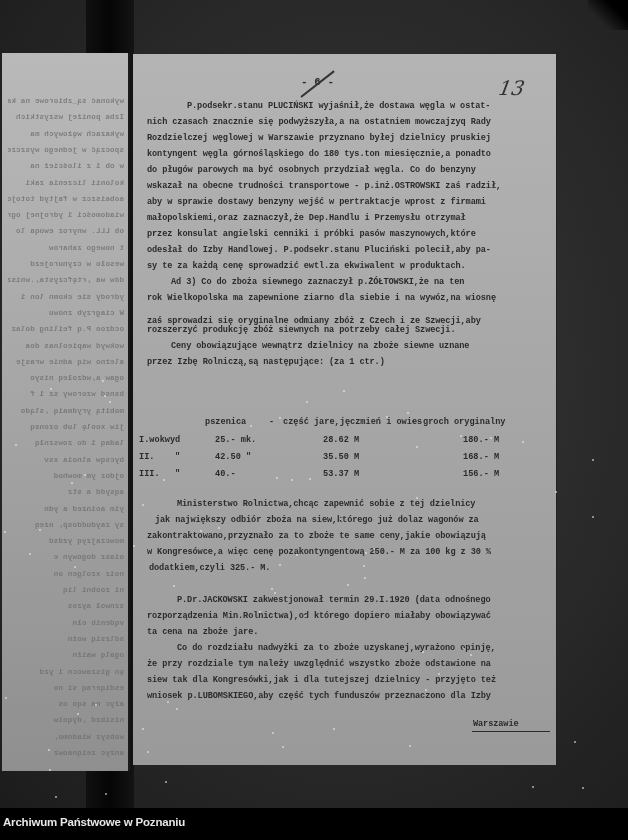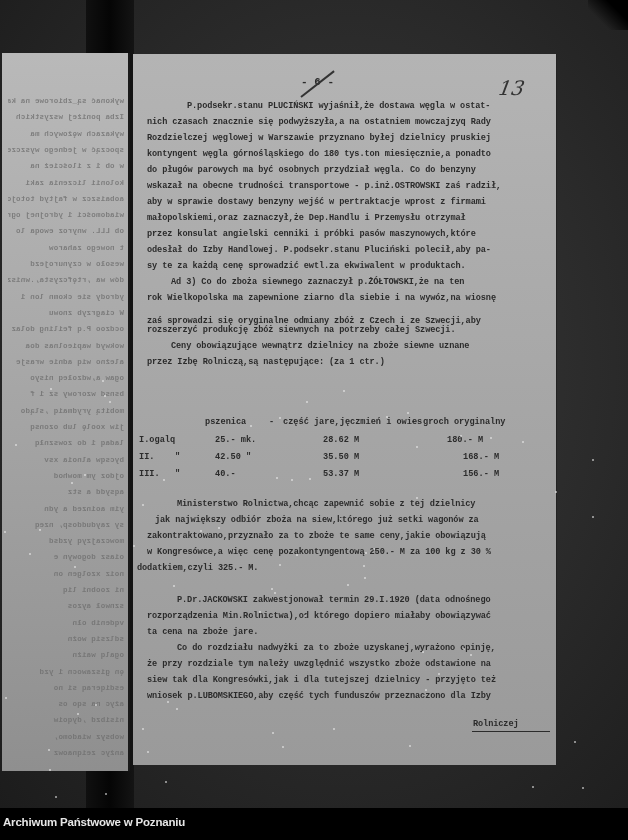--- a/index.html
+++ b/index.html
@@ -134,45 +134,45 @@
         <div class="line" style="left: 14px; top: 175px;">przez konsulat angielski cenniki i próbki pasów maszynowych,które</div>
         <div class="line" style="left: 14px; top: 191px;">odesłał do Izby Handlowej. P.podsekr.stanu Pluciński polecił,aby pa-</div>
         <div class="line" style="left: 14px; top: 207px;">sy te za każdą cenę sprowadzić ewtl.za ekwiwalent w produktach.</div>
         <div class="line" style="left: 38px; top: 223px;">Ad 3)  Co do zboża siewnego zaznaczył p.ŻÓŁTOWSKI,że na ten</div>
         <div class="line" style="left: 14px; top: 239px;">rok Wielkopolska ma zapewnione ziarno dla siebie i na wywóz,na wiosnę</div>
         <div class="line" style="left: 14px; top: 255px; margin-top: 7px;">zaś sprowadzi się oryginalne odmiany zbóż z Czech i ze Szwecji,aby</div>
         <div class="line" style="left: 14px; top: 271px;">rozszerzyć produkcję zbóż siewnych na potrzeby całej Szwecji.</div>
         <div class="line" style="left: 38px; top: 287px;">Ceny obowiązujące wewnątrz dzielnicy na zboże siewne uznane</div>
         <div class="line" style="left: 14px; top: 303px;">przez Izbę Rolniczą,są następujące:  (za 1 ctr.)</div>
         <div class="line" style="left: 44px; top: 445px;">Ministerstwo Rolnictwa,chcąc zapewnić sobie z tej dzielnicy</div>
-        <div class="line" style="left: 22px; top: 461px;">jak największy odbiór zboża na siew,którego już setki wagonów za</div>
+        <div class="line" style="left: 22px; top: 461px;">jak największy odbiór zboża na siew,którego już dolaz wagonów za</div>
         <div class="line" style="left: 14px; top: 477px;">zakontraktowano,przyznało za to zboże te same ceny,jakie obowiązują</div>
         <div class="line" style="left: 14px; top: 493px;">w Kongresówce,a więc cenę pozakontyngentową 250.- M za 100 kg z 30 %</div>
-        <div class="line" style="left: 4px; top: 509px;">dodatkiem,czyli 325.- M.</div>
+        <div class="line" style="left: 16px; top: 509px;">dodatkiem,czyli 325.- M.</div>
         <div class="line" style="left: 44px; top: 541px;">P.Dr.JACKOWSKI zakwestjonował termin 29.I.1920 (data odnośnego</div>
         <div class="line" style="left: 14px; top: 557px;">rozporządzenia Min.Rolnictwa),od którego dopiero miałaby obowiązywać</div>
         <div class="line" style="left: 14px; top: 573px;">ta cena na zboże jare.</div>
         <div class="line" style="left: 44px; top: 589px;">Co do rozdziału nadwyżki za to zboże uzyskanej,wyrażono opinję,</div>
         <div class="line" style="left: 14px; top: 605px;">że przy rozdziale tym należy uwzględnić wszystko zboże odstawione na</div>
         <div class="line" style="left: 14px; top: 621px;">siew tak dla Kongresówki,jak i dla tutejszej dzielnicy - przyjęto też</div>
         <div class="line" style="left: 14px; top: 637px;">wniosek p.LUBOMSKIEGO,aby część tych funduszów przeznaczono dla Izby</div>
-        <div class="line" style="left: 340px; top: 665px;">Rolniczej</div>
+        <div class="line" style="left: 340px; top: 665px;">Warszawie</div>
       </div>
     <div id="price-table">
         <div class="tbl-cell" style="left: 72px; top: 363px;">pszenica</div>
         <div class="tbl-cell" style="left: 150px; top: 363px;">część jare,jęczmień i owies</div>
         <div class="tbl-cell" style="left: 290px; top: 363px;">groch oryginalny</div>
         <div class="tbl-cell" style="left: 136px; top: 363px;">-</div>
         <div class="tbl-cell" style="left: 278px; top: 363px;">-</div>
         <div>
-          <div class="tbl-cell" style="left: 6px; top: 381px;">I.ogalq</div>
+          <div class="tbl-cell" style="left: 6px; top: 381px;">I.wokwyd</div>
           <div class="tbl-cell" style="left: 42px; top: 381px;"></div>
           <div class="tbl-cell" style="left: 82px; top: 381px;">25.- mk.</div>
           <div class="tbl-cell" style="left: 190px; top: 381px;">28.62 M</div>
-          <div class="tbl-cell" style="left: 314px; top: 381px;">180.- M</div>
+          <div class="tbl-cell" style="left: 330px; top: 381px;">180.- M</div>
         </div>
         <div>
           <div class="tbl-cell" style="left: 6px; top: 398px;">II.</div>
           <div class="tbl-cell" style="left: 42px; top: 398px;">"</div>
           <div class="tbl-cell" style="left: 82px; top: 398px;">42.50 "</div>
           <div class="tbl-cell" style="left: 190px; top: 398px;">35.50 M</div>
           <div class="tbl-cell" style="left: 330px; top: 398px;">168.- M</div>
         </div>
         <div>
           <div class="tbl-cell" style="left: 6px; top: 415px;">III.</div>

